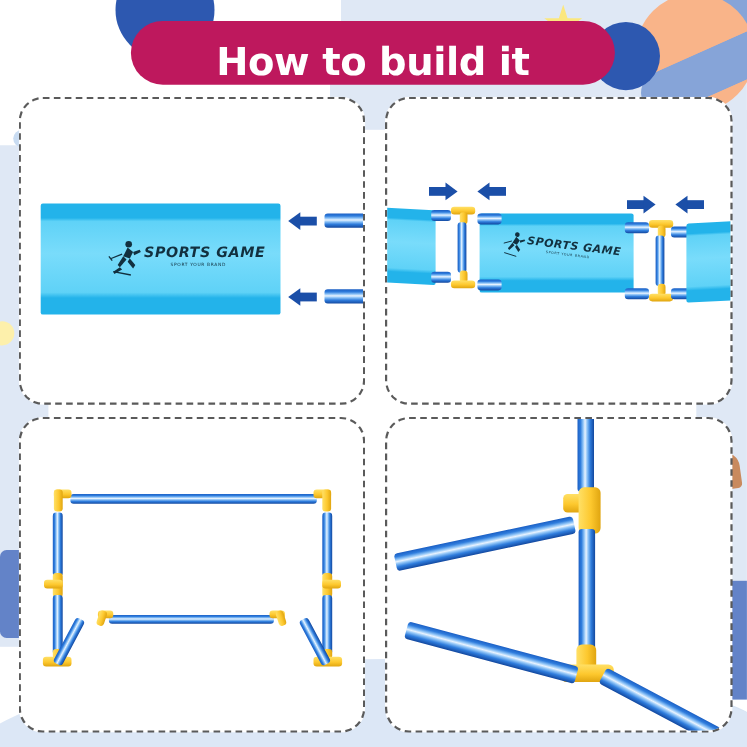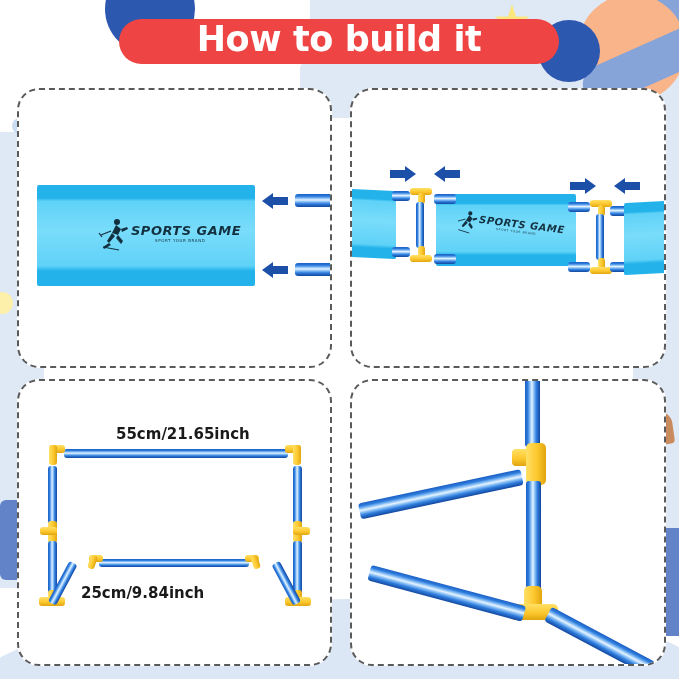--- a/index.html
+++ b/index.html
@@ -161,25 +161,25 @@
     left: 2px; top: 22px;
     width: 30px; height: 34px;
     background: #b97a50;
     clip-path: polygon(0 0, 100% 10%, 70% 100%, 12% 78%);
   }
 
   
   .title-banner {
     position: absolute;
     left: 119px; top: 19px;
-    width: 440px; height: 45px;
-    background: #ef4444;
+    width: 440px; height: 58px;
+    background: #be185d;
     border-radius: 29px;
     display: flex;
-    align-items: flex-start;
+    align-items: flex-end;
     justify-content: center;
     z-index: 6;
   }
   .title-text {
     color: #ffffff;
     font-size: 35px;
     font-weight: bold;
     letter-spacing: -0.4px;
     font-family: "DejaVu Sans", sans-serif;
     white-space: nowrap;
@@ -487,22 +487,20 @@
         <div class="barv" style="left:2px; top:0; width:7px; height:14px; transform:rotate(18deg);"></div>
       </div>
       <div class="conn" style="left:226px; top:174px; width:16px; height:18px;">
         <div class="bar" style="left:0; top:0; width:14px; height:7px;"></div>
         <div class="barv" style="left:7px; top:0; width:7px; height:14px; transform:rotate(-18deg);"></div>
       </div>
 
       <div class="rod-v" style="left:50px; top:182px; width:9px; height:46px; transform:rotate(28deg); transform-origin:top center;"></div>
       <div class="rod-v" style="left:252px; top:182px; width:9px; height:46px; transform:rotate(-28deg); transform-origin:top center;"></div>
 
-      <span class="dim-label" style="left:97px; top:44px;">55cm/21.65inch</span>
-      <span class="dim-label" style="left:62px; top:203px;">25cm/9.84inch</span>
     </div>
   </div>
 
   <div class="panel" id="panel4">
     <div class="panel-inner">
 
       <div class="rod-v" style="left:173px; top:-4px; width:15px; height:70px;"></div>
 
       <div class="conn" style="left:160px; top:62px; width:42px; height:42px;">
         <div class="bar" style="left:0; top:6px; width:26px; height:17px; border-radius:4px;"></div>

